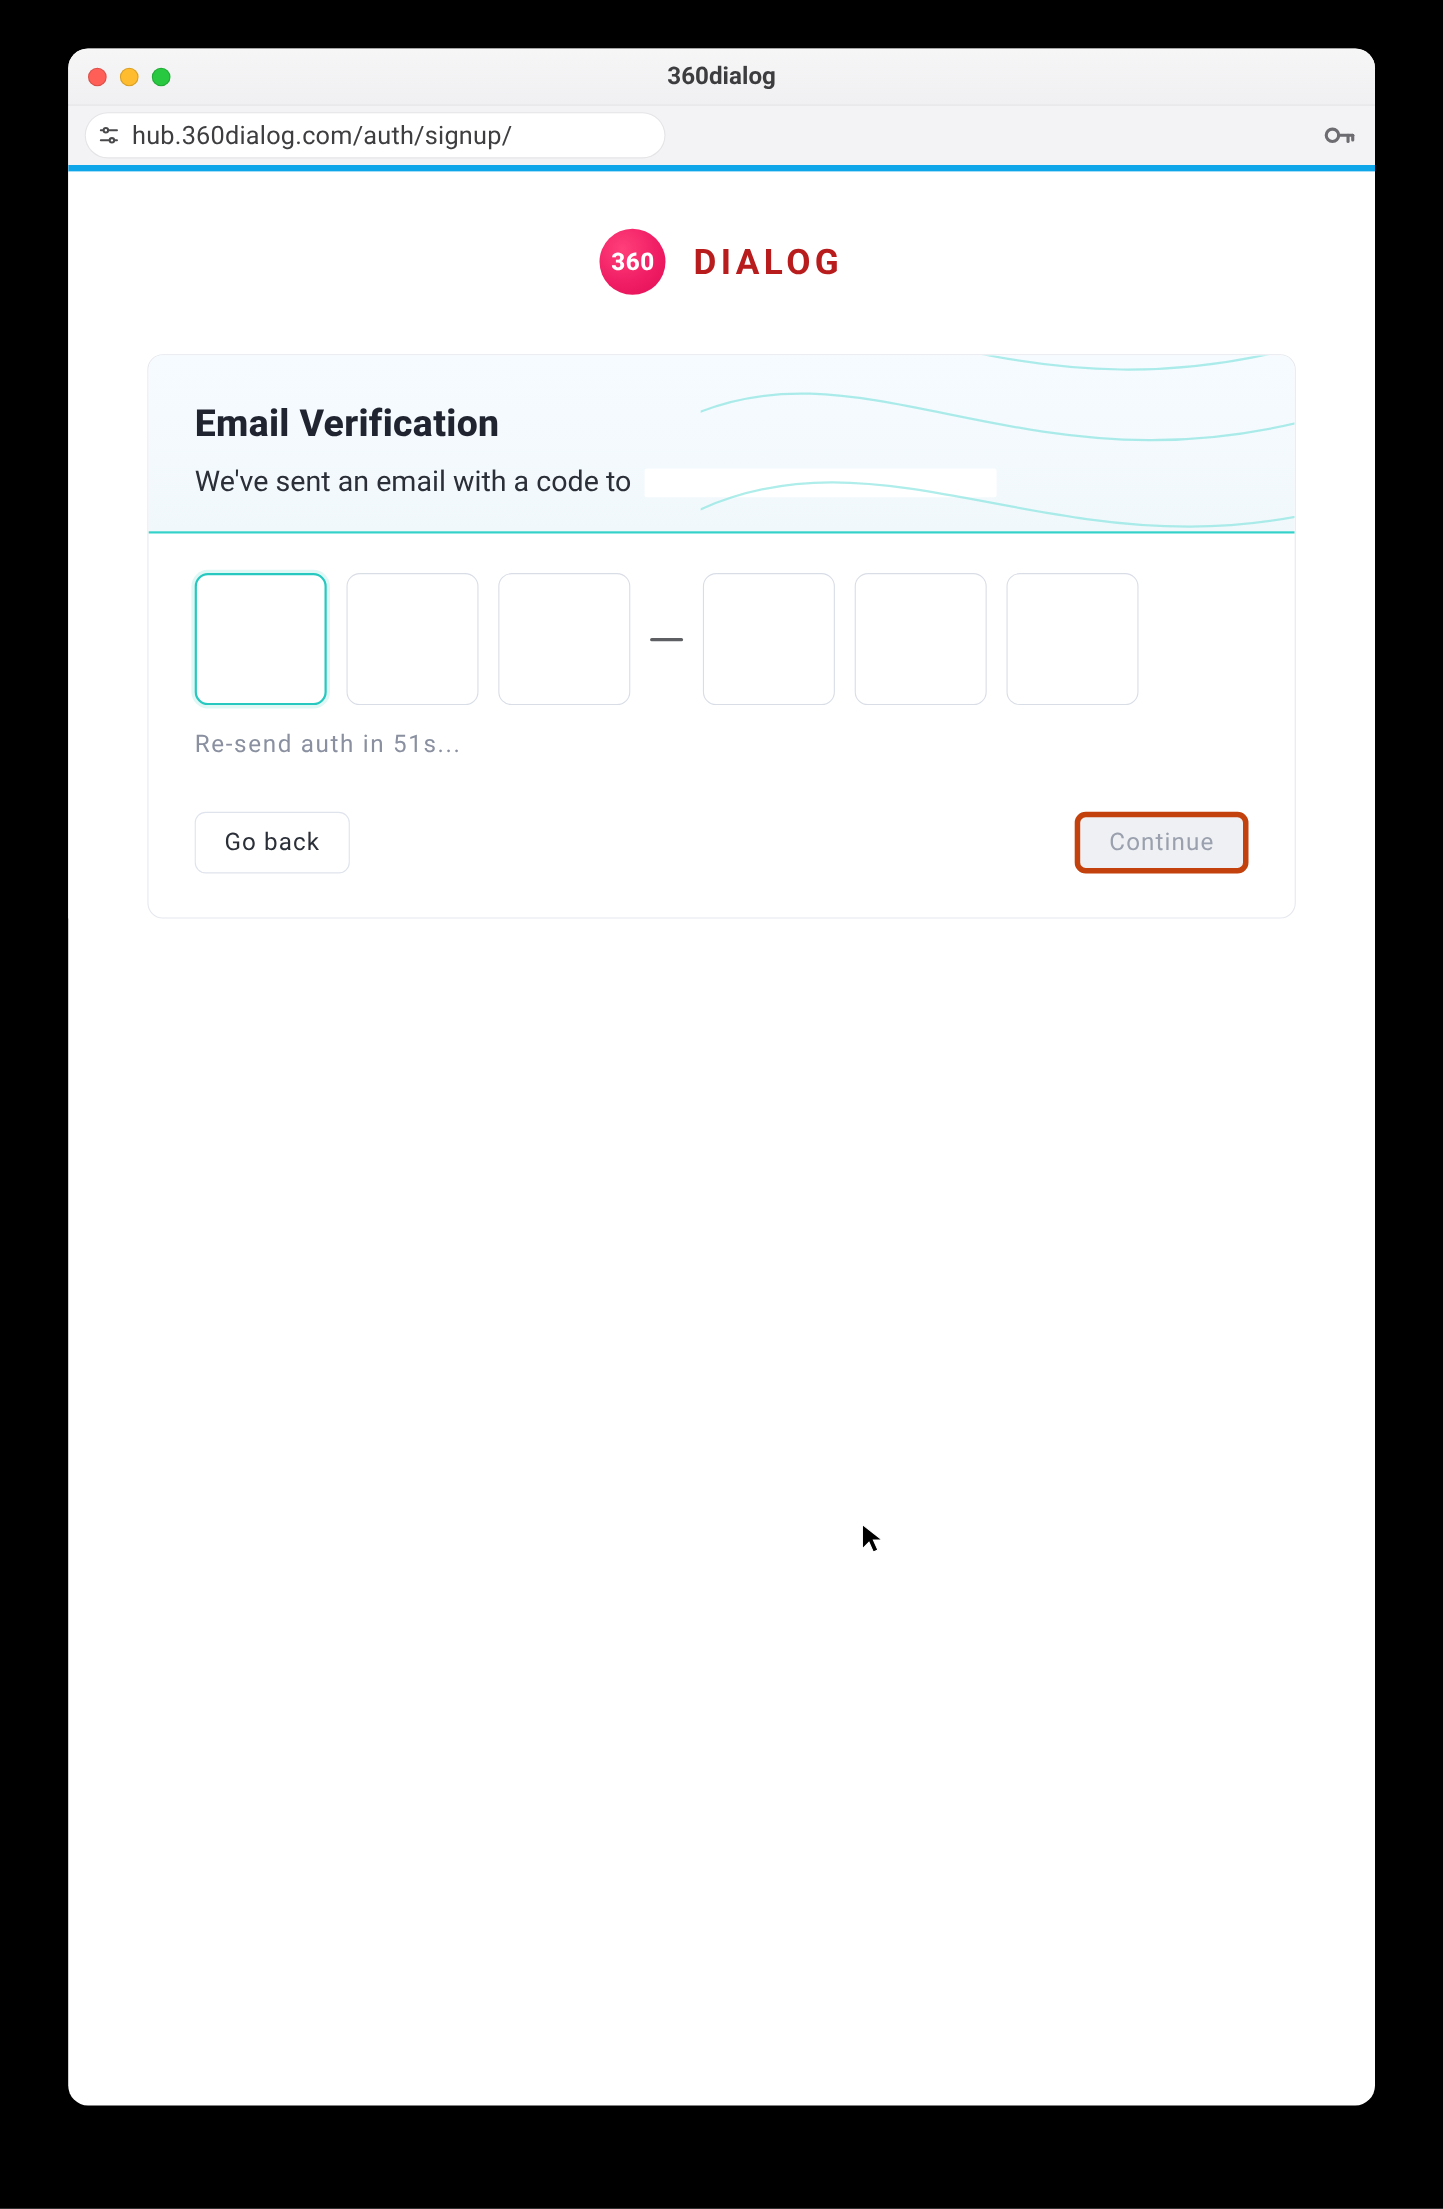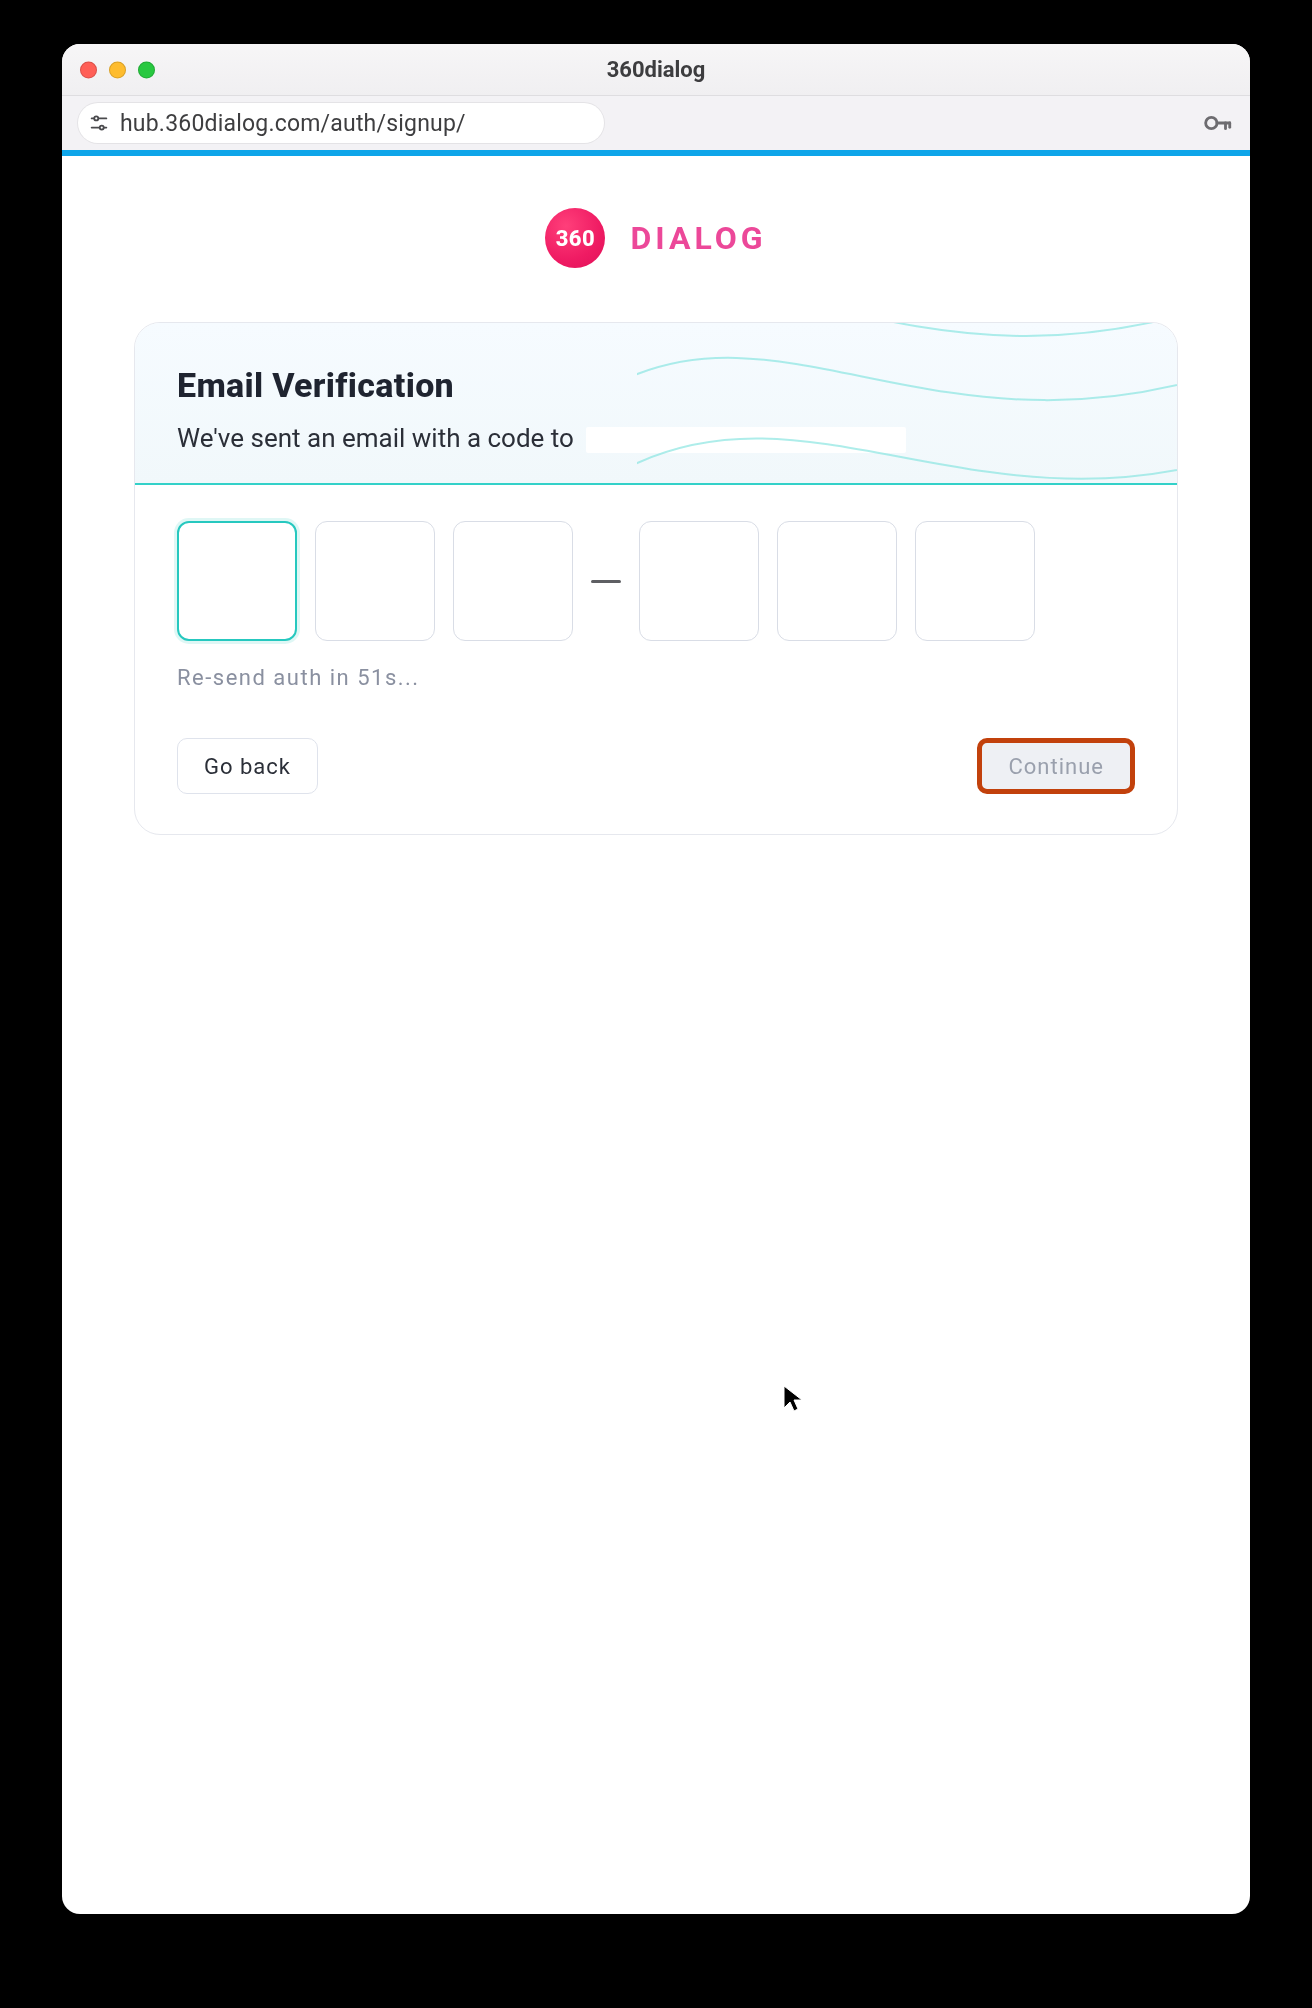--- a/index.html
+++ b/index.html
@@ -91,27 +91,27 @@
   .brand-badge{
     width:60px; height:60px; border-radius:50%;
     background: radial-gradient(circle at 35% 30%, #ff3f7a, #ef1b63 60%, #e01058);
     position:relative;
   }
   .brand-badge span{
     position:absolute; inset:0; display:flex; align-items:center; justify-content:center;
     color:#fff; font-weight:800; font-size:22px; letter-spacing:.5px;
   }
   .brand-word{
-    font-weight:700; font-size:32px; letter-spacing:4px; color:#ec4899;
+    font-weight:700; font-size:32px; letter-spacing:4px; color:#b91c1c;
     font-family: inherit;
   }
 
   .card{
     border:1px solid #e6e8ee;
-    border-radius:26px;
+    border-radius:14px;
     overflow:hidden;
     background:#fff;
   }
   .card-header{
     position:relative;
     background: linear-gradient(180deg,#f6fbff 0%, #f1f8fb 100%);
     border-bottom: 2px solid #33d1c9;
     padding: 42px 42px 30px;
     overflow:hidden;
   }

